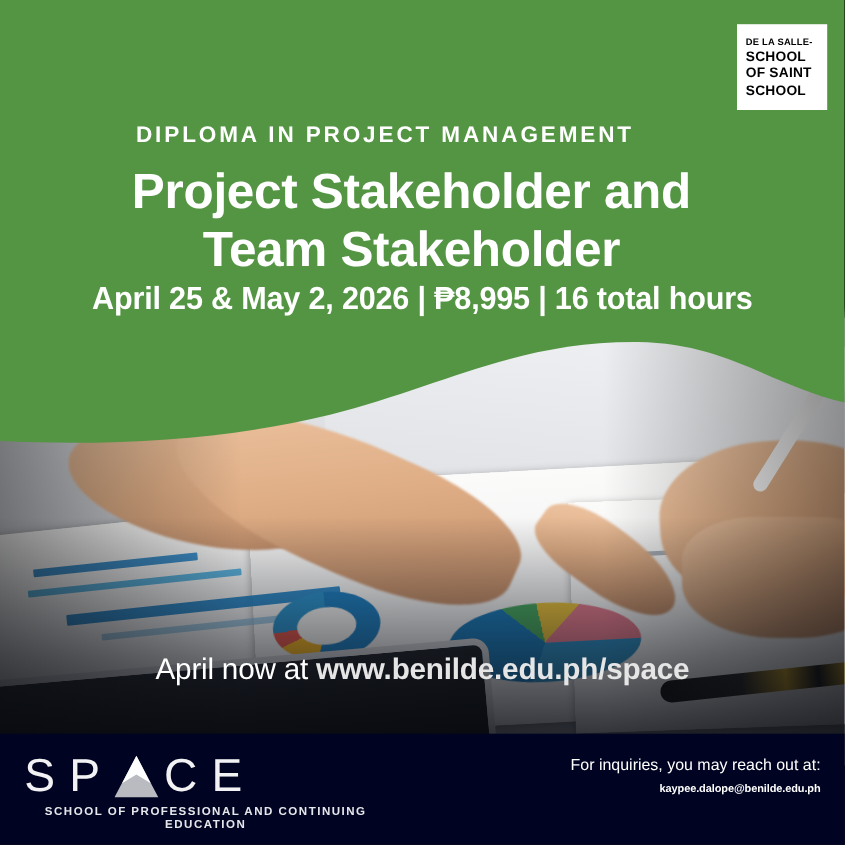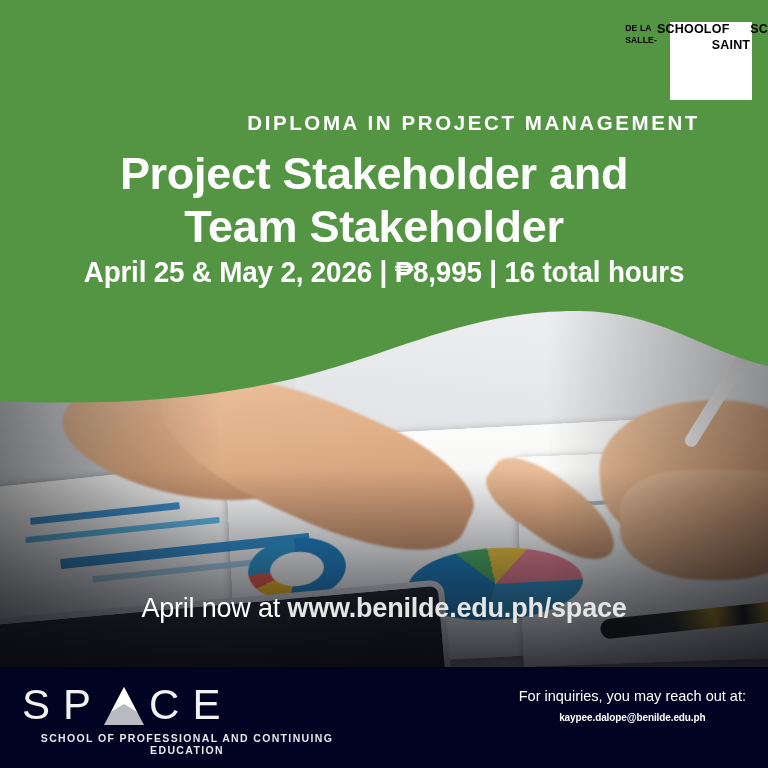--- a/index.html
+++ b/index.html
@@ -227,21 +227,21 @@
     left: 0; top: 0;
     width: 768px; height: 470px;
   }
   .green-panel svg { display: block; }
 
   
   .kicker {
     position: absolute;
     left: 0; top: 111px;
     width: 700px;
-    text-align: right;
+    text-align: center;
     color: #ffffff;
     font-size: 20.5px;
     font-weight: bold;
     letter-spacing: 2.6px;
   }
   .headline {
     position: absolute;
     left: 0; top: 147px;
     width: 748px;
     text-align: center;
@@ -263,21 +263,21 @@
     transform: scaleX(.96);
   }
 
   
   .dlsu-logo {
     position: absolute;
     left: 670px; top: 22px;
     width: 82px; height: 78px;
     background: #ffffff;
     display: flex;
-    flex-direction: row;
+    flex-direction: column;
     justify-content: center;
     padding-left: 8px;
     box-sizing: border-box;
   }
   .dlsu-logo .l1 {
     color: #000;
     font-size: 8.5px;
     font-weight: bold;
     letter-spacing: .2px;
     line-height: 12px;
@@ -339,21 +339,21 @@
     margin-top: 5px;
     color: #e6e7ea;
     font-size: 10.5px;
     font-weight: bold;
     letter-spacing: 1.35px;
     text-align: center;
   }
   .inquiries {
     position: absolute;
     right: 22px; top: 18px;
-    text-align: center;
+    text-align: right;
     color: #ffffff;
     margin-left: 12px;
   }
   .inq-line1 { font-size: 14.5px; line-height: 22px; }
   .inq-line2 { font-size: 10px; font-weight: bold; line-height: 22px; letter-spacing: -.1px; }
 </style>
 </head>
 <body>
 
 <div id="poster">

